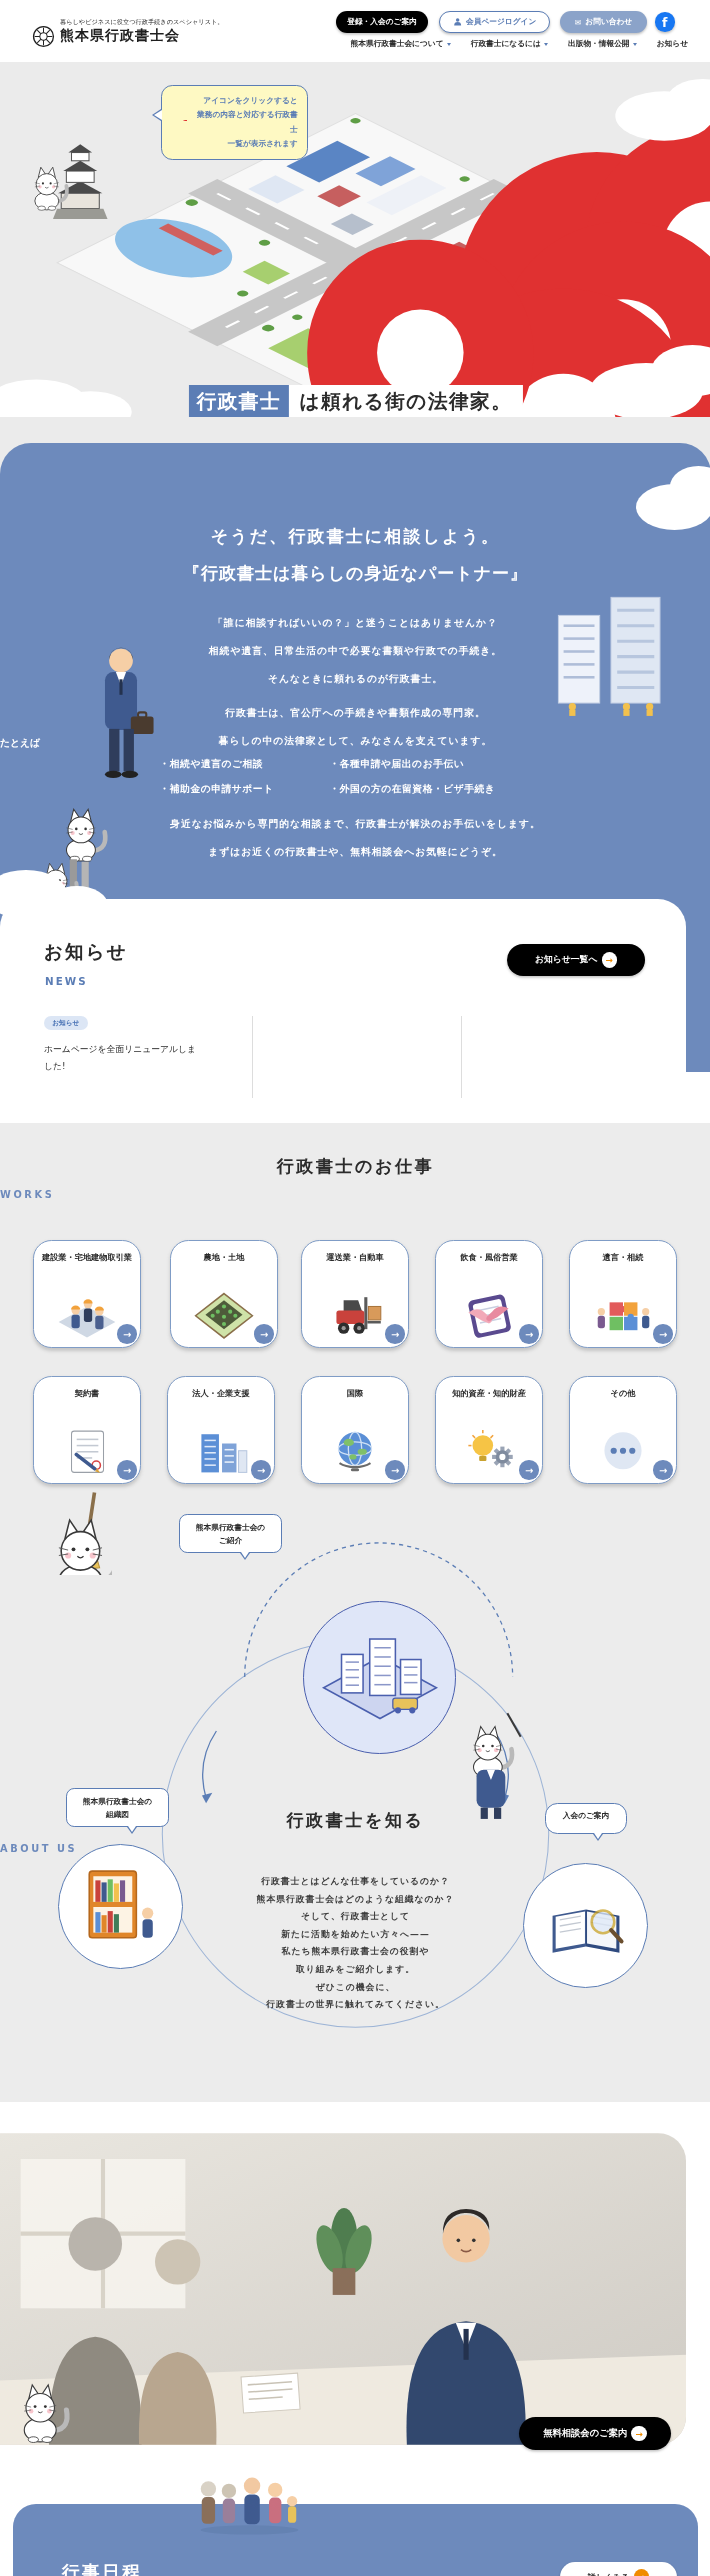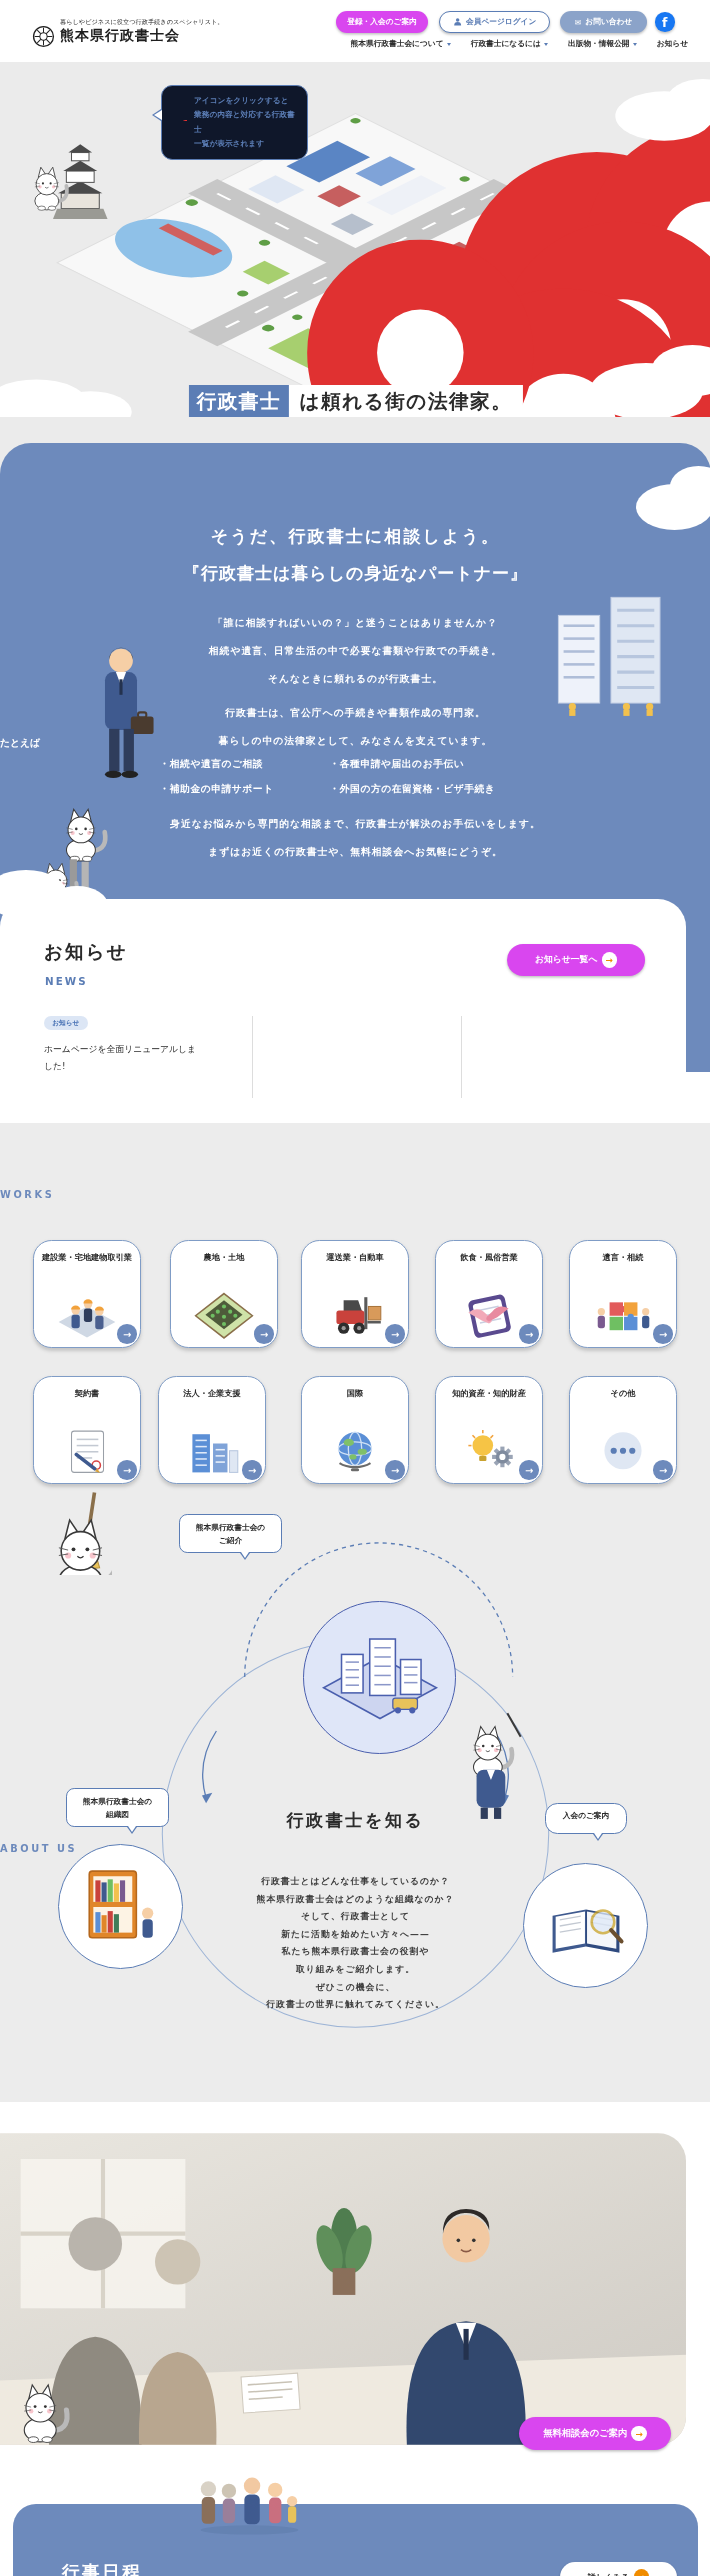--- a/index.html
+++ b/index.html
@@ -7,35 +7,35 @@
   .page{position:relative;width:711px;height:3454px;margin:0 auto;overflow:hidden;background:#fff;}
   .abs{position:absolute;}
   svg{display:block;}
 
   
   .site-header{position:relative;height:62px;background:#fff;z-index:30;}
   .hd-tagline{position:absolute;left:60px;top:17.5px;font-size:6.2px;color:#222;}
   .hd-crest{position:absolute;left:32px;top:25px;}
   .hd-org{position:absolute;left:60px;top:27px;font-size:14px;font-weight:bold;color:#1e1e1e;letter-spacing:1px;}
   .pill{display:flex;align-items:center;justify-content:center;gap:4.1px;border-radius:11.3px;font-weight:bold;font-size:7.7px;box-shadow:0 1.5px 2.6px rgba(0,0,0,.25);cursor:pointer;}
-  .pill-orange{background:#d946ef;color:#fff;}
+  .pill-orange{background:#000000;color:#fff;}
   .pill-login{background:#fff;border:1px solid #5b7db5;color:#5b7db5;}
   .pill-bluegray{background:#8ba3c9;color:#fff;}
   .hd-btn-register{left:336px;top:11.3px;width:92px;height:21.6px;}
   .hd-btn-login{left:439px;top:11.3px;width:109px;height:19.6px;}
   .hd-btn-contact{left:560px;top:11.3px;width:87px;height:21.6px;}
   .fb-circle{display:flex;align-items:center;justify-content:center;border-radius:50%;background:#1877f2;color:#fff;font-weight:bold;}
   .hd-fb{left:655px;top:12.4px;width:19.6px;height:19.6px;font-size:12.4px;box-shadow:0 1.5px 2.6px rgba(0,0,0,.25);cursor:pointer;}
   .hd-nav{position:absolute;right:23px;top:39px;display:flex;gap:19.6px;align-items:center;}
   .hd-nav-item{display:flex;align-items:center;gap:3.6px;font-size:7.7px;font-weight:bold;color:#2e2e2e;cursor:pointer;}
   .tri-down{width:0;height:0;border-left:2.6px solid transparent;border-right:2.6px solid transparent;border-top:3.6px solid #5b7db5;}
 
   
   .hero{position:relative;height:355px;background:#ebebeb;overflow:hidden;}
-  .hero-bubble{position:absolute;left:161px;top:23px;width:147px;background:#0f172a;border:1px solid #5b7db5;border-radius:11.3px;padding:8.2px 9.3px 8.2px 32px;box-sizing:border-box;z-index:5;}
+  .hero-bubble{position:absolute;left:161px;top:23px;width:147px;background:#fef9c3;border:1px solid #5b7db5;border-radius:11.3px;padding:8.2px 9.3px 8.2px 32px;box-sizing:border-box;z-index:5;text-align:right;}
   .hero-bubble:after{content:"";position:absolute;left:-8.2px;top:24px;width:0;height:0;border-top:5.2px solid transparent;border-bottom:5.2px solid transparent;border-right:8.2px solid #fff;}
   .hero-bubble:before{content:"";position:absolute;left:-10.3px;top:23px;width:0;height:0;border-top:6.2px solid transparent;border-bottom:6.2px solid transparent;border-right:9.3px solid #5b7db5;}
   .hero-bubble .pin{position:absolute;left:9.3px;top:16.5px;}
   .hero-bubble-line{font-size:7.7px;font-weight:bold;color:#5b7db5;line-height:1.85;}
   .hero-tagline{position:absolute;left:50%;transform:translateX(-50%);top:323px;display:flex;z-index:6;font-size:19.6px;font-weight:bold;letter-spacing:1.5px;}
   .hero-tagline .em{background:#5b7db5;color:#fff;padding:3.1px 8.2px;}
   .hero-tagline .rest{background:#fff;color:#2b2b2b;padding:3.1px 10.3px;}
 
   
   .mid{position:relative;height:706px;background:#fff;}
@@ -401,20 +401,21 @@
           <span class="news-badge">お知らせ</span>
           <div class="news-item-title">ホームページを全面リニューアルしました!</div>
         </div>
         <div class="news-col"></div>
         <div class="news-col" style="border-right:none"></div>
       </div>
     </div>
   </section>
 
   <section class="gray-sect">
+    <div class="sect-title abs" style="top:32px">行政書士のお仕事</div>
     <div class="sect-sub abs" style="top:66px">WORKS</div>
 
     <div class="work-card" style="left:33px;top:117px">
       <div class="work-label">建設業・宅地建物取引業</div>
       <div class="work-ill">
         <svg width="62" height="49" viewBox="0 0 120 95">
           <polygon points="60,30 115,60 60,90 5,60" fill="#cfd8e4"></polygon>
           <g>
               <circle cx="38" cy="38" r="8" fill="#f6cfa6"></circle>
               <path d="M29,36 a9,8 0 0 1 18,0 Z" fill="#f2a23c"></path>
@@ -527,21 +528,21 @@
             </g>
           <circle cx="78" cy="74" r="8" fill="none" stroke="#d64545" stroke-width="3"></circle>
           <g transform="rotate(38 60 70)">
               <rect x="30" y="66" width="52" height="7" rx="3" fill="#3f5a8f"></rect>
               <polygon points="82,66 92,69.5 82,73" fill="#d9a23c"></polygon>
             </g>
         </svg>
       </div>
       <div class="work-arrow">→</div>
     </div>
-    <div class="work-card" style="left:158px;top:253px">
+    <div class="work-card" style="left:167px;top:253px">
       <div class="work-label">法人・企業支援</div>
       <div class="work-ill">
         <svg width="62" height="49" viewBox="0 0 120 95">
           <rect x="22" y="14" width="34" height="74" fill="#5b8fd6"></rect>
           <g stroke="#dfe9f8" stroke-width="3">
               <line x1="28" y1="26" x2="50" y2="26"></line>
               <line x1="28" y1="38" x2="50" y2="38"></line>
               <line x1="28" y1="50" x2="50" y2="50"></line>
               <line x1="28" y1="62" x2="50" y2="62"></line>
               <line x1="28" y1="74" x2="50" y2="74"></line>

